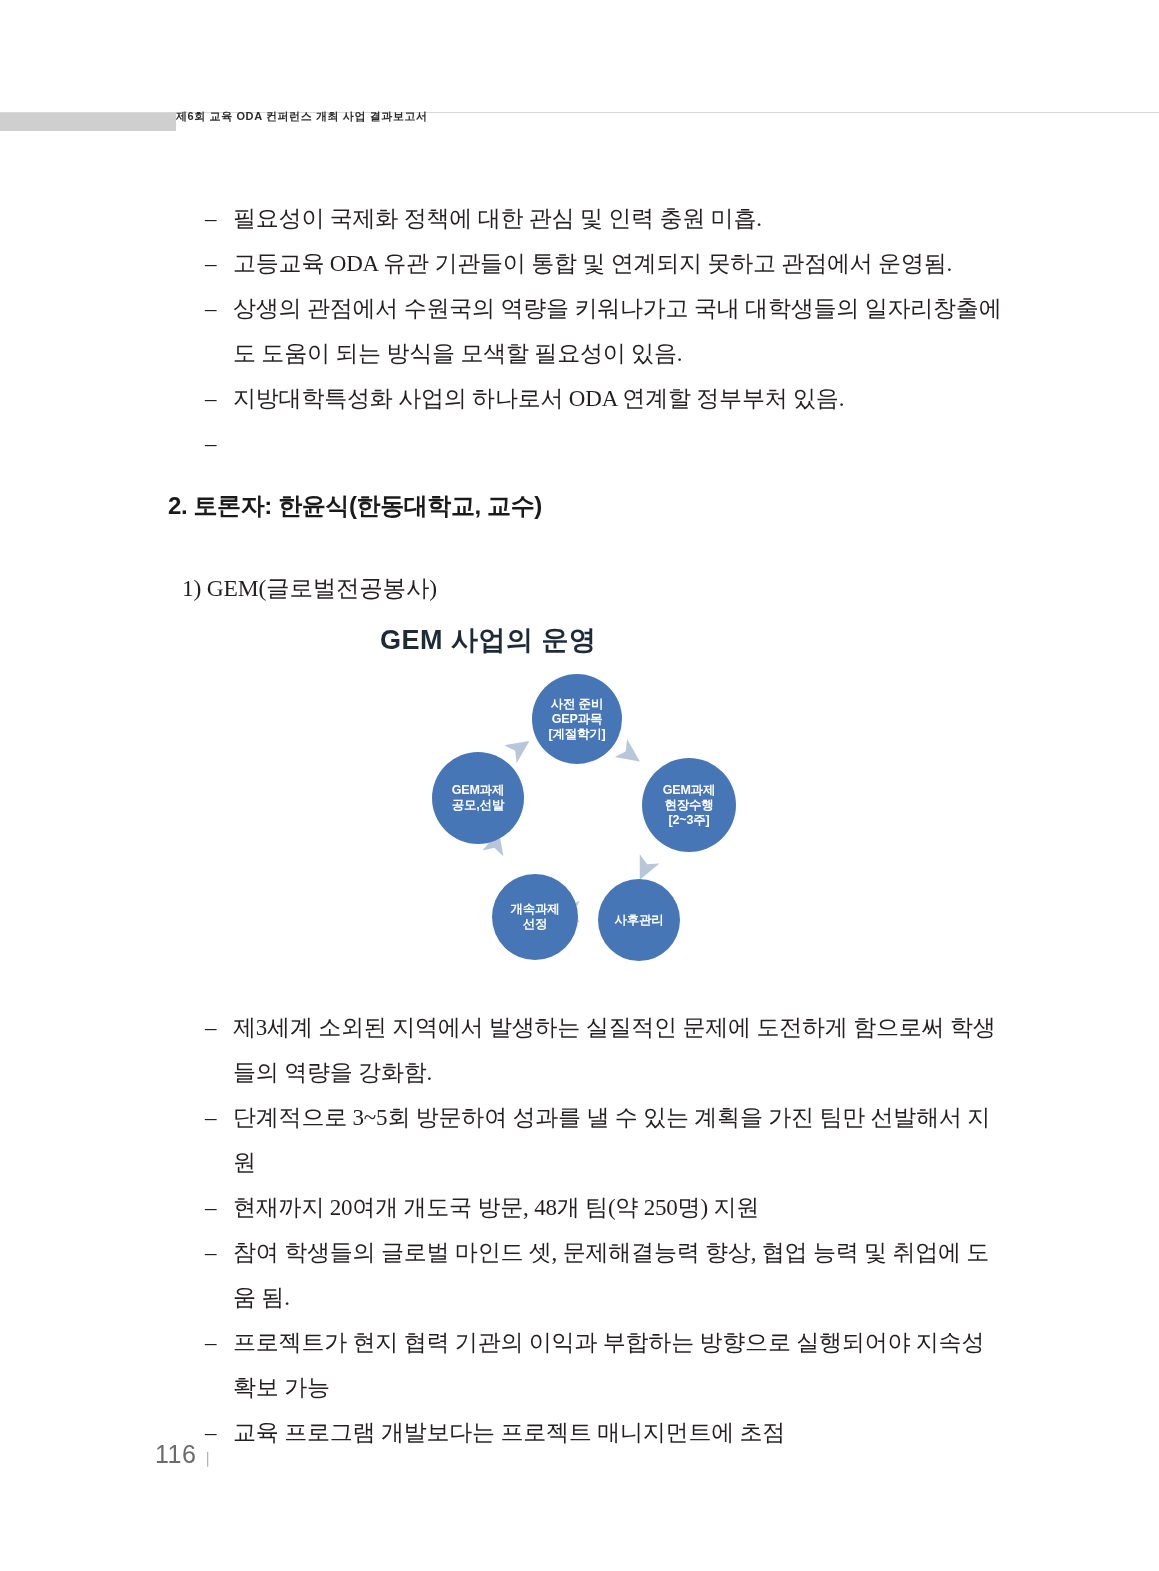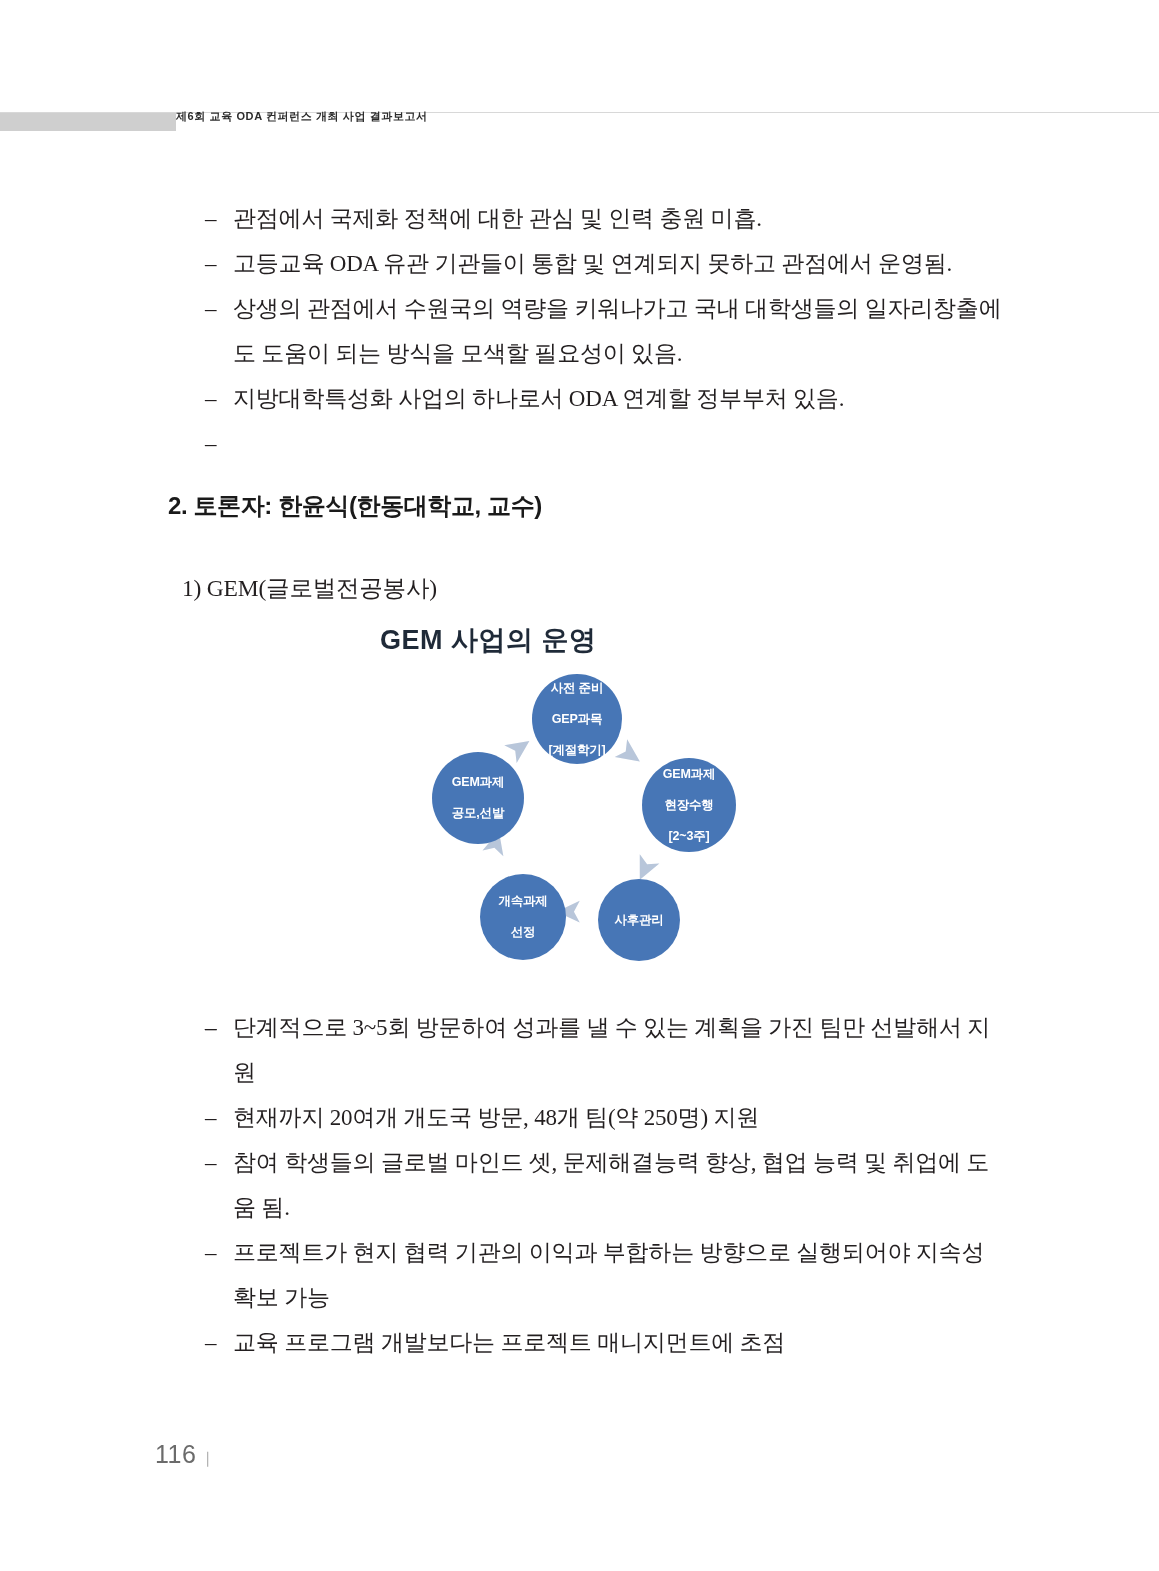--- a/index.html
+++ b/index.html
@@ -130,28 +130,27 @@
     flex-direction: column;
     align-items: center;
     justify-content: center;
     text-align: center;
     font-family: "Liberation Sans", sans-serif;
     font-size: 12.5px;
     font-weight: bold;
     line-height: 15px;
     letter-spacing: -0.2px;
     box-shadow: 0 0 0 0 transparent;
-    gap: 16px;
   }
   .node span { display: block; white-space: nowrap; }
 
   .node.n1 { left: 152px; top: 0px;   width: 90px;  height: 90px;  background: #4776b6; }
   .node.n2 { left: 262px; top: 84px;  width: 94px;  height: 94px;  background: #4776b6; }
   .node.n3 { left: 218px; top: 205px; width: 82px;  height: 82px;  background: #3f6eb0; }
-  .node.n4 { left: 100px; top: 200px; width: 86px;  height: 86px;  background: #4d7dbd; }
+  .node.n4 { left: 112px; top: 200px; width: 86px;  height: 86px;  background: #4d7dbd; }
   .node.n5 { left: 52px;  top: 78px;  width: 92px;  height: 92px;  background: #4a79ba; }
   .arr {
     position: absolute;
     color: #b8c6da;
     font-size: 34px;
     line-height: 34px;
     font-family: "DejaVu Sans", sans-serif;
   }
 
   
@@ -173,21 +172,21 @@
 </head>
 <body>
 
 <div class="header-rule"></div>
 <div class="header-swatch"></div>
 <div class="header-title">제6회 교육 ODA 컨퍼런스 개최 사업 결과보고서</div>
 
 <ul class="dash-list" id="list-top">
   <li>
     <span class="dash">–</span>
-    <span>관점에서 국제화 정책에 대한 관심 및 인력 충원 미흡.</span>
+    <span>필요성이 국제화 정책에 대한 관심 및 인력 충원 미흡.</span>
   </li>
   <li>
     <span class="dash">–</span>
     <span>고등교육 ODA 유관 기관들이 통합 및 연계되지 못하고 관점에서 운영됨.</span>
   </li>
   <li>
     <span class="dash">–</span>
     <span>상생의 관점에서 수원국의 역량을 키워나가고 국내 대학생들의 일자리창출에도 도움이 되는 방식을 모색할 필요성이 있음.</span>
   </li>
   <li>
@@ -237,20 +236,21 @@
     <div class="node n5" style="background-color: rgb(71, 118, 182);">
       <span>GEM과제</span>
       <span>공모,선발</span>
     </div>
   </div>
 </div>
 
 <ul class="dash-list" id="list-bottom">
   <li>
     <span class="dash">–</span>
+    <span>제3세계 소외된 지역에서 발생하는 실질적인 문제에 도전하게 함으로써 학생들의 역량을 강화함.</span>
   </li>
   <li>
     <span class="dash">–</span>
     <span>단계적으로 3~5회 방문하여 성과를 낼 수 있는 계획을 가진 팀만 선발해서 지원</span>
   </li>
   <li>
     <span class="dash">–</span>
     <span>현재까지 20여개 개도국 방문, 48개 팀(약 250명) 지원</span>
   </li>
   <li>

